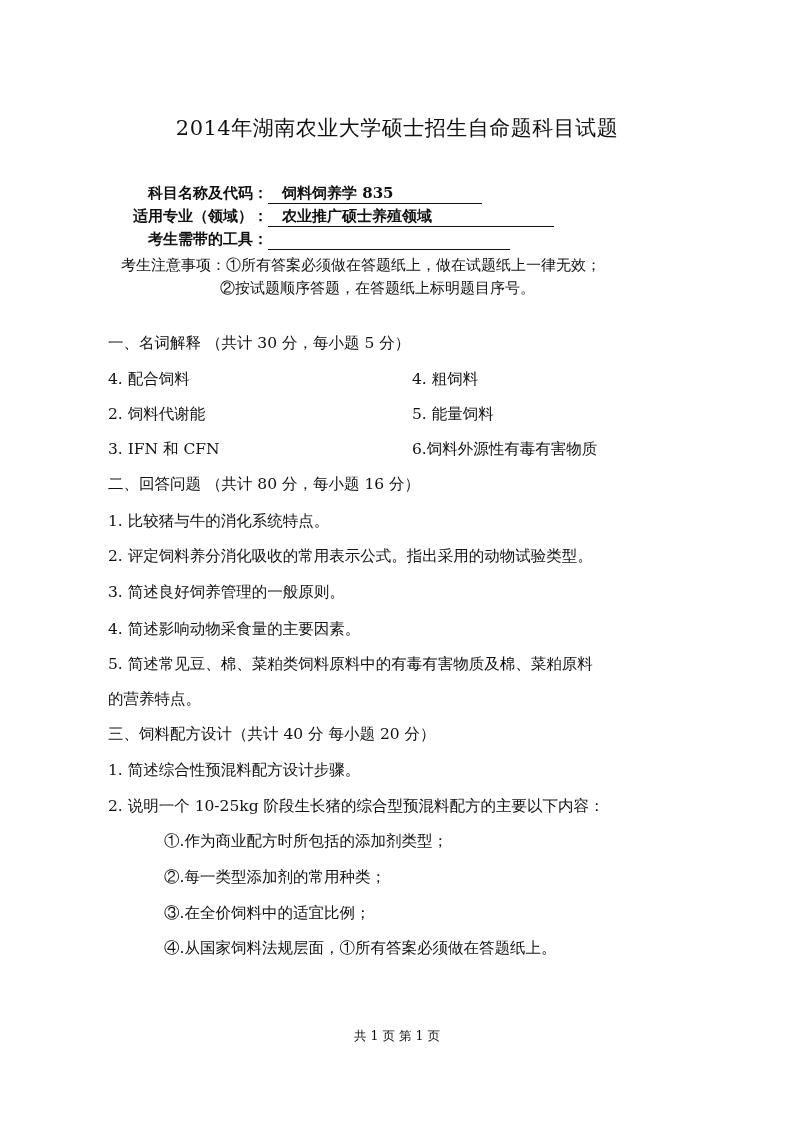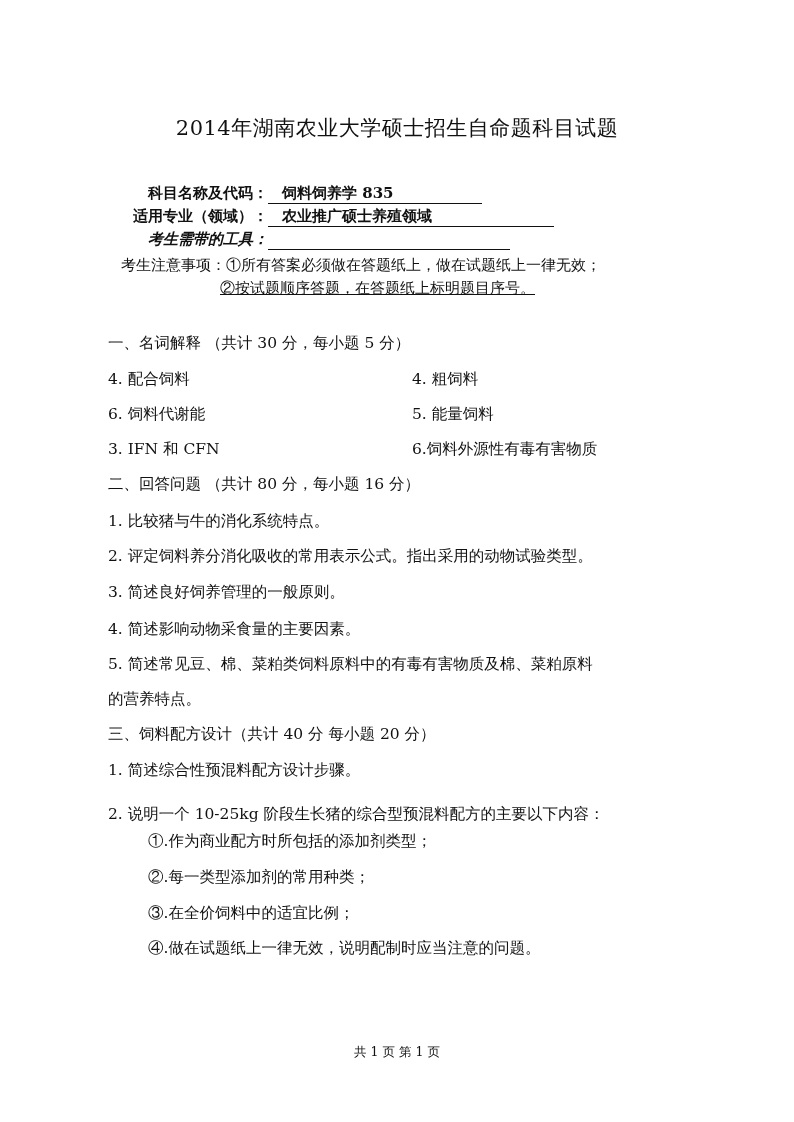--- a/index.html
+++ b/index.html
@@ -4,61 +4,61 @@
 <style>
   html, body { margin:0; padding:0; background:#ffffff; }
   body { width:794px; height:1122px; position:relative; overflow:hidden; color:#111; font-family:"DejaVu Serif","Liberation Serif",serif; }
   .title { position:absolute; top:114px; left:0; width:794px; text-align:center; font-size:21px; font-weight:normal; letter-spacing:0.5px; }
   .info { position:absolute; left:128px; font-size:15px; font-weight:bold; }
   .info .lbl { display:inline-block; width:140px;text-align:right; }
   .info .val { position:absolute; left:140px; top:0; border-bottom:1.4px solid #111; height:19px; padding-left:14px; font-weight:bold; }
   .note { position:absolute; font-size:15px; }
   .line { position:absolute; left:108px; font-size:15.5px; white-space:nowrap; }
   .col2 { position:absolute; left:412px; font-size:15.5px; white-space:nowrap; }
-  .sub { left:148px; }
-  .footer { position:absolute; top:1028px; left:0; width:794px; text-align:center; font-size:12.5px;margin-top:16px; }
+  .sub { left:164px; }
+  .footer { position:absolute; top:1028px; left:0; width:794px; text-align:center; font-size:12.5px; }
 </style>
 </head>
 <body>
 
 <div class="title">2014年湖南农业大学硕士招生自命题科目试题</div>
 
 <div class="info" style="top:184px;">
   <span class="lbl">科目名称及代码：</span>
   <span class="val" style="width:200px;">饲料饲养学   835</span>
 </div>
 <div class="info" style="top:207px;">
   <span class="lbl">适用专业（领域）：</span>
   <span class="val" style="width:272px;">农业推广硕士养殖领域</span>
 </div>
-<div class="info" style="top:230px;font-style:italic;">
+<div class="info" style="top:230px;">
   <span class="lbl">考生需带的工具：</span>
   <span class="val" style="width:228px;"></span>
 </div>
 
 <div class="note" style="top:256px; left:121px;">考生注意事项：①所有答案必须做在答题纸上，做在试题纸上一律无效；</div>
-<div class="note" style="top:279px; left:220px;text-decoration:underline;">②按试题顺序答题，在答题纸上标明题目序号。</div>
+<div class="note" style="top:279px; left:220px;">②按试题顺序答题，在答题纸上标明题目序号。</div>
 
 <div class="line" style="top:333px;">一、名词解释  （共计 30 分，每小题 5 分）</div>
 <div class="line" style="top:369px;">4. 配合饲料</div>
-<div class="line" style="top:404px;">6. 饲料代谢能</div>
+<div class="line" style="top:404px;">2. 饲料代谢能</div>
 <div class="line" style="top:439px;">3. IFN 和 CFN</div>
 <div class="col2" style="top:369px;">4. 粗饲料</div>
 <div class="col2" style="top:404px;">5. 能量饲料</div>
 <div class="col2" style="top:439px;">6.饲料外源性有毒有害物质</div>
 
 <div class="line" style="top:474px;">二、回答问题  （共计 80 分，每小题 16 分）</div>
 <div class="line" style="top:511px;">1. 比较猪与牛的消化系统特点。</div>
 <div class="line" style="top:546px;">2. 评定饲料养分消化吸收的常用表示公式。指出采用的动物试验类型。</div>
 <div class="line" style="top:582px;">3. 简述良好饲养管理的一般原则。</div>
 <div class="line" style="top:619px;">4. 简述影响动物采食量的主要因素。</div>
 <div class="line" style="top:654px;">5. 简述常见豆、棉、菜粕类饲料原料中的有毒有害物质及棉、菜粕原料</div>
 <div class="line" style="top:689px;">的营养特点。</div>
 
 <div class="line" style="top:724px;">三、饲料配方设计（共计 40 分 每小题 20 分）</div>
 <div class="line" style="top:760px;">1. 简述综合性预混料配方设计步骤。</div>
-<div class="line" style="top:796px;margin-top:8px;">2. 说明一个 10-25kg 阶段生长猪的综合型预混料配方的主要以下内容：</div>
+<div class="line" style="top:796px;">2. 说明一个 10-25kg 阶段生长猪的综合型预混料配方的主要以下内容：</div>
 <div class="line sub" style="top:831px;">①.作为商业配方时所包括的添加剂类型；</div>
 <div class="line sub" style="top:867px;">②.每一类型添加剂的常用种类；</div>
 <div class="line sub" style="top:903px;">③.在全价饲料中的适宜比例；</div>
-<div class="line sub" style="top:938px;">④.做在试题纸上一律无效，说明配制时应当注意的问题。</div>
+<div class="line sub" style="top:938px;">④.从国家饲料法规层面，①所有答案必须做在答题纸上。</div>
 
 <div class="footer">共 1 页   第 1 页</div>
 
 </body></html>

